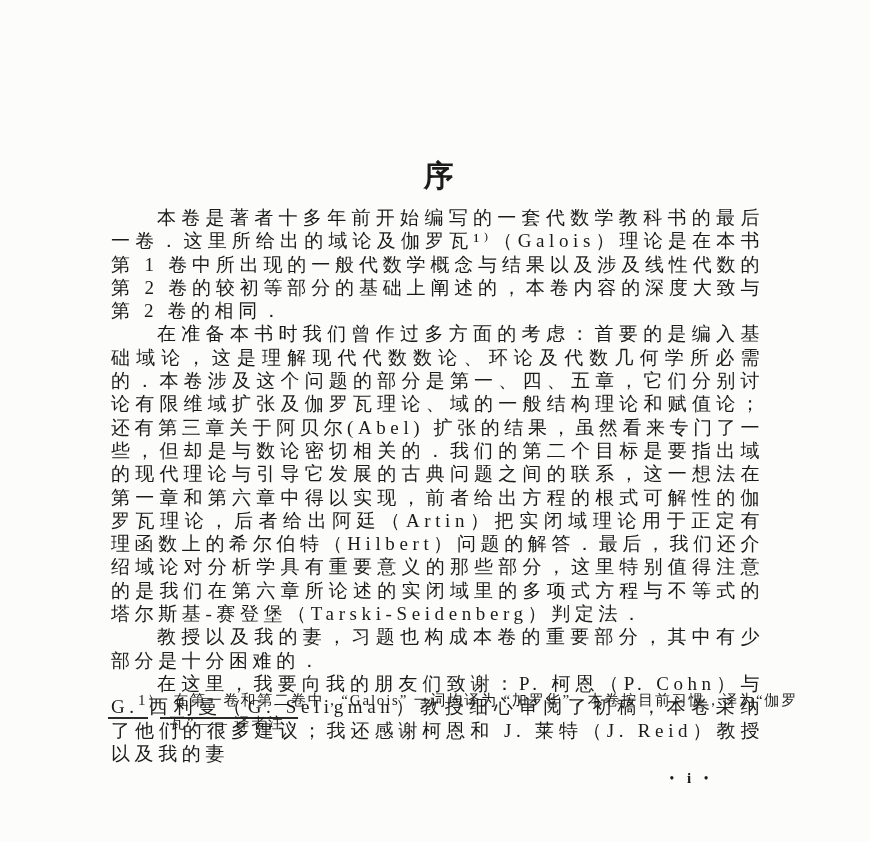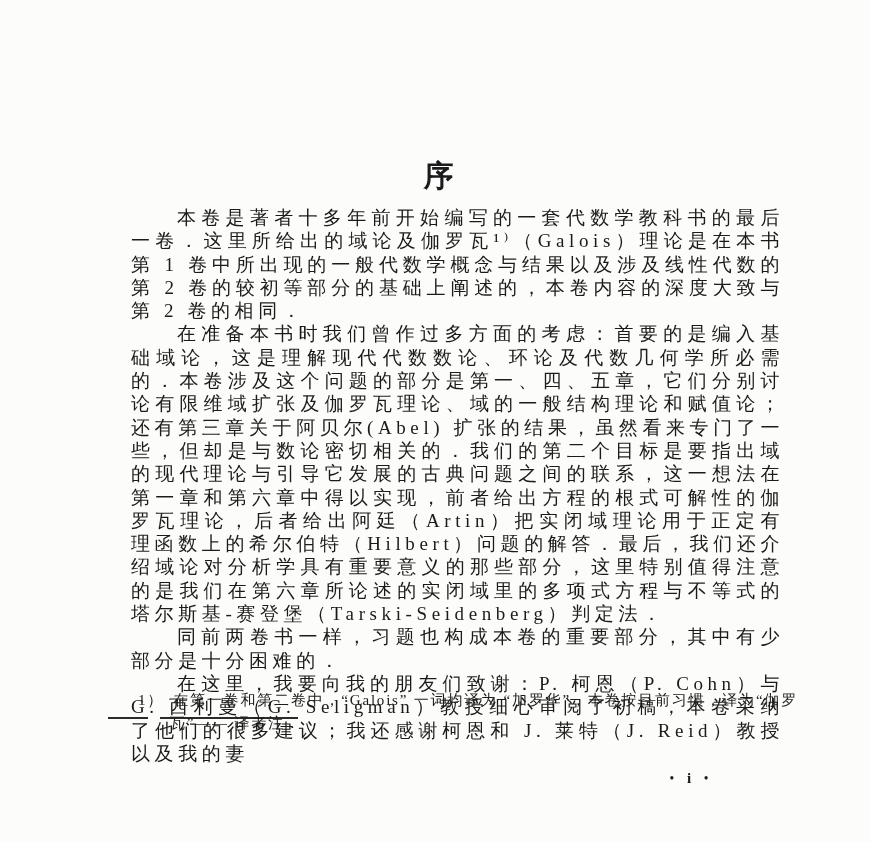--- a/index.html
+++ b/index.html
@@ -19,21 +19,21 @@
     position: absolute;
     top: 156px; left: 113px; width: 653px;
     margin: 0;
     text-align: center;
     font-size: 30px;
     font-weight: 700;
     letter-spacing: 2px;
   }
   .body-text {
     position: absolute;
-    top: 206px; left: 131px; width: 653px;
+    top: 206px; left: 111px; width: 653px;
     text-align: justify;
   }
   .para {
     margin: 0;
     font-size: 19px;
     line-height: 23.3px;
     letter-spacing: 4.6px;
     text-indent: 46px;
     font-weight: 500;
   }
@@ -73,21 +73,21 @@
 </head>
 <body>
 
 <div class="scan-page">
 
   <h1 class="title">序</h1>
 
   <div class="body-text">
     <p class="para">本卷是著者十多年前开始编写的一套代数学教科书的最后一卷．这里所给出的域论及伽罗瓦¹⁾（Galois）理论是在本书第 1 卷中所出现的一般代数学概念与结果以及涉及线性代数的第 2 卷的较初等部分的基础上阐述的，本卷内容的深度大致与第 2 卷的相同．</p>
     <p class="para">在准备本书时我们曾作过多方面的考虑：首要的是编入基础域论，这是理解现代代数数论、环论及代数几何学所必需的．本卷涉及这个问题的部分是第一、四、五章，它们分别讨论有限维域扩张及伽罗瓦理论、域的一般结构理论和赋值论；还有第三章关于阿贝尔(Abel) 扩张的结果，虽然看来专门了一些，但却是与数论密切相关的．我们的第二个目标是要指出域的现代理论与引导它发展的古典问题之间的联系，这一想法在第一章和第六章中得以实现，前者给出方程的根式可解性的伽罗瓦理论，后者给出阿廷（Artin）把实闭域理论用于正定有理函数上的希尔伯特（Hilbert）问题的解答．最后，我们还介绍域论对分析学具有重要意义的那些部分，这里特别值得注意的是我们在第六章所论述的实闭域里的多项式方程与不等式的塔尔斯基-赛登堡（Tarski-Seidenberg）判定法．</p>
-    <p class="para">同前两卷书一样，习题也构成本卷的重要部分，其中有少部分是十分困难的．</p>
+    <p class="para">教授以及我的妻，习题也构成本卷的重要部分，其中有少部分是十分困难的．</p>
     <p class="para">在这里，我要向我的朋友们致谢：P. 柯恩（P. Cohn）与 G. 西利曼（G. Seligman）教授细心审阅了初稿，本卷采纳了他们的很多建议；我还感谢柯恩和 J. 莱特（J. Reid）教授以及我的妻</p>
   </div>
 
   <div class="fn-rule"></div>
 
   <div class="footnote"><span class="fn-marker">1）</span><span class="fn-text">在第一卷和第二卷中，“Galois” 一词均译为 “加罗华”，本卷按目前习惯，译为“伽罗瓦”—— 译者注．</span></div>
 
   <div class="page-number">
     <span class="pn-dot">•</span>
     <span class="pn-num">i</span>

